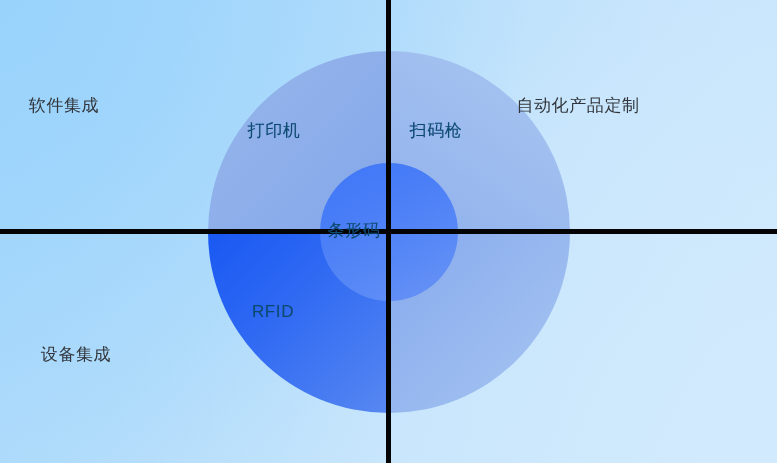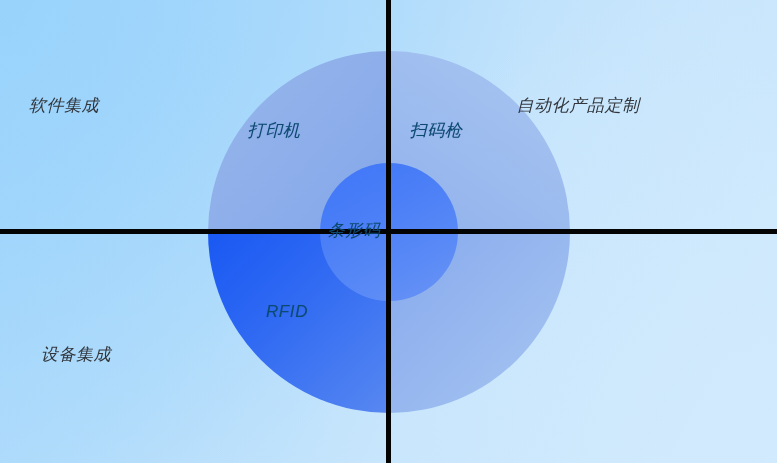--- a/index.html
+++ b/index.html
@@ -102,36 +102,35 @@
     top: 229px;
     width: 777px;
     height: 5px;
   }
 
   
   .label {
     position: absolute;
     white-space: nowrap;
     letter-spacing: 0.6px;
-    font-style: italic;
   }
   .label-inner {
     color: #0c4a6e;
     font-size: 17px;
     text-shadow: 0 0 1px rgba(30,70,170,0.28);
   }
   .label-outer {
     color: #32363c;
     font-size: 17px;
   }
 
   
   .lbl-printer   { left: 274px; top: 130px; }
   .lbl-scanner   { left: 436px; top: 130px; }
-  .lbl-rfid      { left: 287px; top: 312px; text-align: center; }
+  .lbl-rfid      { left: 273px; top: 312px; text-align: center; }
   .lbl-rental    { left: 432px; top: 312px; }
   .lbl-barcode   { left: 354px; top: 230px; }
 
   
   .lbl-software  { left: 64px;  top: 105px; }
   .lbl-autoprod  { left: 578px; top: 105px; }
   .lbl-device    { left: 76px;  top: 354px; }
   .lbl-consum    { left: 594px; top: 354px; }
 
   .lbl-printer, .lbl-scanner, .lbl-rfid, .lbl-rental, .lbl-barcode,

